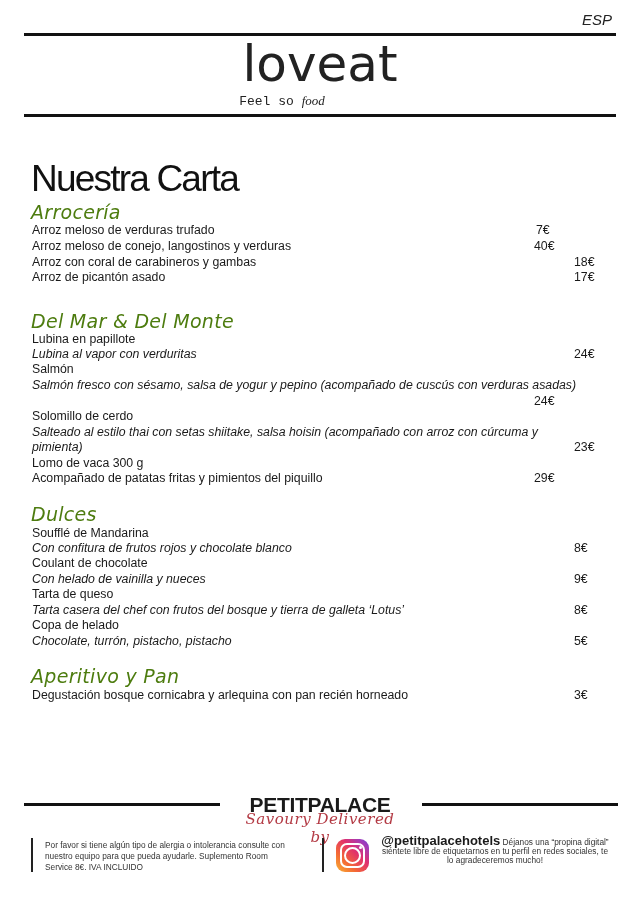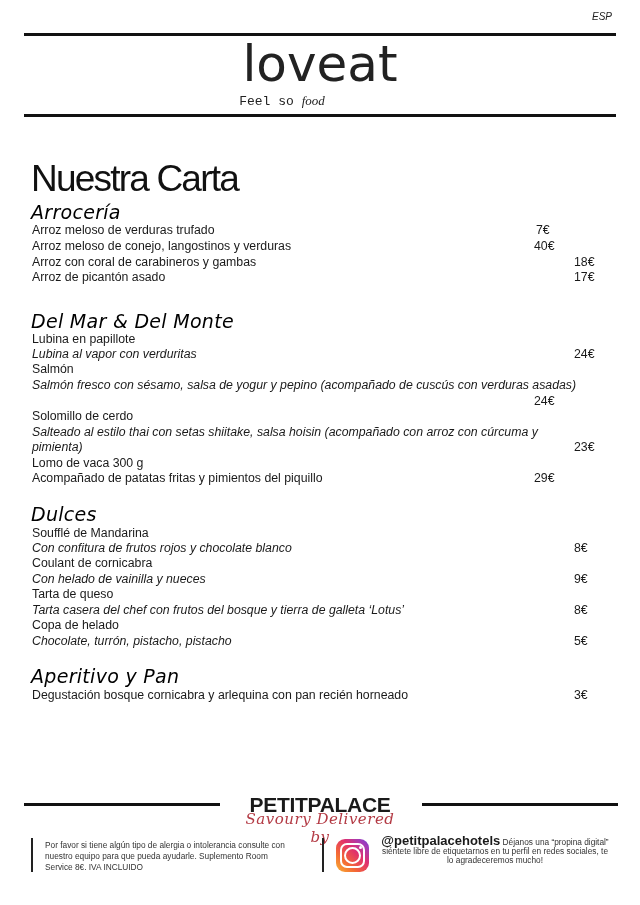--- a/index.html
+++ b/index.html
@@ -1,24 +1,24 @@
 <!DOCTYPE html>
 <html><head>
 <meta charset="utf-8">
 <style>
   html, body { margin:0; padding:0; background:#fff; }
   body { width:640px; height:905px; position:relative; overflow:hidden; font-family:"Liberation Sans", sans-serif; color:#1a1a1a; }
   .abs { position:absolute; }
-  .lang { top:11px; right:28px; font-size:10px; font-style:italic; color:#222;margin-left:8px; }
+  .lang { top:11px; right:28px; font-size:15px; font-style:italic; color:#222;margin-left:8px; }
   .rule { left:24px; width:592px; height:3px; background:#111; }
   .logo { top:36px; left:0; width:640px; text-align:center; font-size:50px; letter-spacing:0px; color:#222; font-family:"DejaVu Sans", sans-serif; line-height:56px; }
   .tagline { top:93px; left:0; width:564px; text-align:center; font-family:"Liberation Mono", monospace; font-size:13px; color:#222; }
   .tagline i { font-family:"Liberation Serif", serif; }
   .page-title { top:158px; left:31px; font-size:37px; letter-spacing:-1.8px; color:#111; font-family:"Liberation Sans", sans-serif; }
-  .section-title { font-size:19px; font-style:italic; font-family:"DejaVu Sans", sans-serif; font-weight:normal; color:#000000; letter-spacing:0.3px; }
+  .section-title { font-size:19px; font-style:italic; font-family:"DejaVu Sans", sans-serif; font-weight:normal; color:#4d7c0f; letter-spacing:0.3px; }
   .line { left:32px; font-size:12.3px; color:#1a1a1a; white-space:nowrap; }
   .it { font-style:italic; }
   .price { font-size:12.3px; color:#1a1a1a; }
   .footer-rule { height:3px; background:#111; top:803px; }
   .brand-script { top:770px; left:240px; width:160px; text-align:center; font-family:"DejaVu Serif", serif; font-style:italic; font-size:15px; color:#b33a44; letter-spacing:0.5px;margin-top:40px; }
   .brand { top:793px; left:238px; width:164px; text-align:center; font-family:"Liberation Sans", sans-serif; font-weight:bold; font-size:21px; color:#1a1a1a; letter-spacing:-0.3px; }
   .vbar { width:2px; height:34px; background:#222; }
   .note { top:840px; left:45px; width:250px; font-size:8.3px; line-height:11px; color:#333; }
   .ig-icon { top:839px; left:336px; width:33px; height:33px; border-radius:9px; background:linear-gradient(45deg,#f9b233 0%,#f46a35 30%,#e1306c 60%,#a23bb9 85%,#6a3fd0 100%); }
   .ig-icon .ring { position:absolute; left:8px; top:8px; width:13px; height:13px; border:2.5px solid #fff; border-radius:50%; }
@@ -60,21 +60,21 @@
 <div class="abs line it" style="top:440px">pimienta)</div>
 <div class="abs price" style="top:440px;left:574px">23€</div>
 <div class="abs line" style="top:456px">Lomo de vaca 300 g</div>
 <div class="abs line" style="top:471px">Acompañado de patatas fritas y pimientos del piquillo</div>
 <div class="abs price" style="top:471px;left:534px">29€</div>
 
 <div class="abs section-title" style="top:503px;left:31px">Dulces</div>
 <div class="abs line" style="top:526px">Soufflé de Mandarina</div>
 <div class="abs line it" style="top:541px">Con confitura de frutos rojos y chocolate blanco</div>
 <div class="abs price" style="top:541px;left:574px">8€</div>
-<div class="abs line" style="top:556px">Coulant de cornicabra</div>
+<div class="abs line" style="top:556px">Coulant de chocolate</div>
 <div class="abs line it" style="top:572px">Con helado de vainilla y nueces</div>
 <div class="abs price" style="top:572px;left:574px">9€</div>
 <div class="abs line" style="top:587px">Tarta de queso</div>
 <div class="abs line it" style="top:603px">Tarta casera del chef con frutos del bosque y tierra de galleta ‘Lotus’</div>
 <div class="abs price" style="top:603px;left:574px">8€</div>
 <div class="abs line" style="top:618px">Copa de helado</div>
 <div class="abs line it" style="top:634px">Chocolate, turrón, pistacho, pistacho</div>
 <div class="abs price" style="top:634px;left:574px">5€</div>
 
 <div class="abs section-title" style="top:665px;left:31px">Aperitivo y Pan</div>

